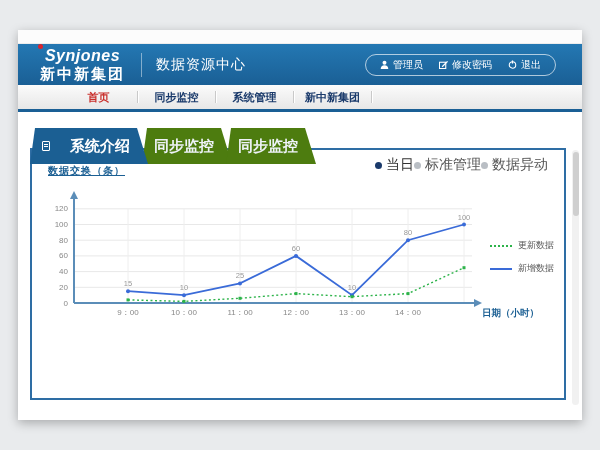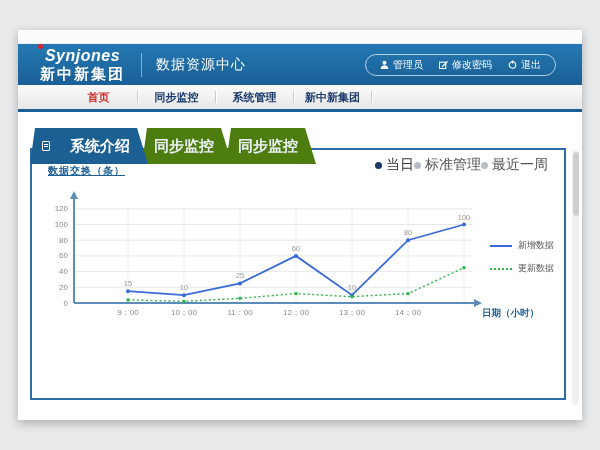--- a/index.html
+++ b/index.html
@@ -147,21 +147,21 @@
         <div class="radio selected">
           <span class="radio-dot"></span>
           <span>当日</span>
         </div>
         <div class="radio">
           <span class="radio-dot"></span>
           <span>标准管理</span>
         </div>
         <div class="radio">
           <span class="radio-dot"></span>
-          <span>最近一周</span>
+          <span>数据异动</span>
         </div>
       </div>
 
       <div class="ylabel">数据交换（条）</div>
 
       <svg class="chart-svg" width="536" height="140" viewBox="0 0 536 140">
           <line x1="42" y1="113.0" x2="440" y2="113.0" stroke="#e8e8e8" stroke-width="1"></line>
           <text x="36" y="115.5" text-anchor="end" font-size="8" fill="#888">0</text>
           <line x1="42" y1="97.3" x2="440" y2="97.3" stroke="#e8e8e8" stroke-width="1"></line>
           <text x="36" y="99.8" text-anchor="end" font-size="8" fill="#888">20</text>
@@ -213,27 +213,27 @@
           <rect x="150.5" y="109.9" width="3" height="3" fill="#2db34a"></rect>
           <rect x="206.5" y="106.8" width="3" height="3" fill="#2db34a"></rect>
           <rect x="262.5" y="102.1" width="3" height="3" fill="#2db34a"></rect>
           <rect x="318.5" y="105.2" width="3" height="3" fill="#2db34a"></rect>
           <rect x="374.5" y="102.1" width="3" height="3" fill="#2db34a"></rect>
           <rect x="430.5" y="76.2" width="3" height="3" fill="#2db34a"></rect>
         </svg>
 
       <div class="legend">
         <div class="legend-entry">
+          <span class="sample dotted"></span>
+          <span>更新数据</span>
+        </div>
+        <div class="legend-entry">
           <span class="sample solid"></span>
           <span>新增数据</span>
         </div>
-        <div class="legend-entry">
-          <span class="sample dotted"></span>
-          <span>更新数据</span>
-        </div>
       </div>
 
 
     </div>
 
     <div class="scrollbar">
       <div class="scroll-thumb"></div>
     </div>
 
   </div>

